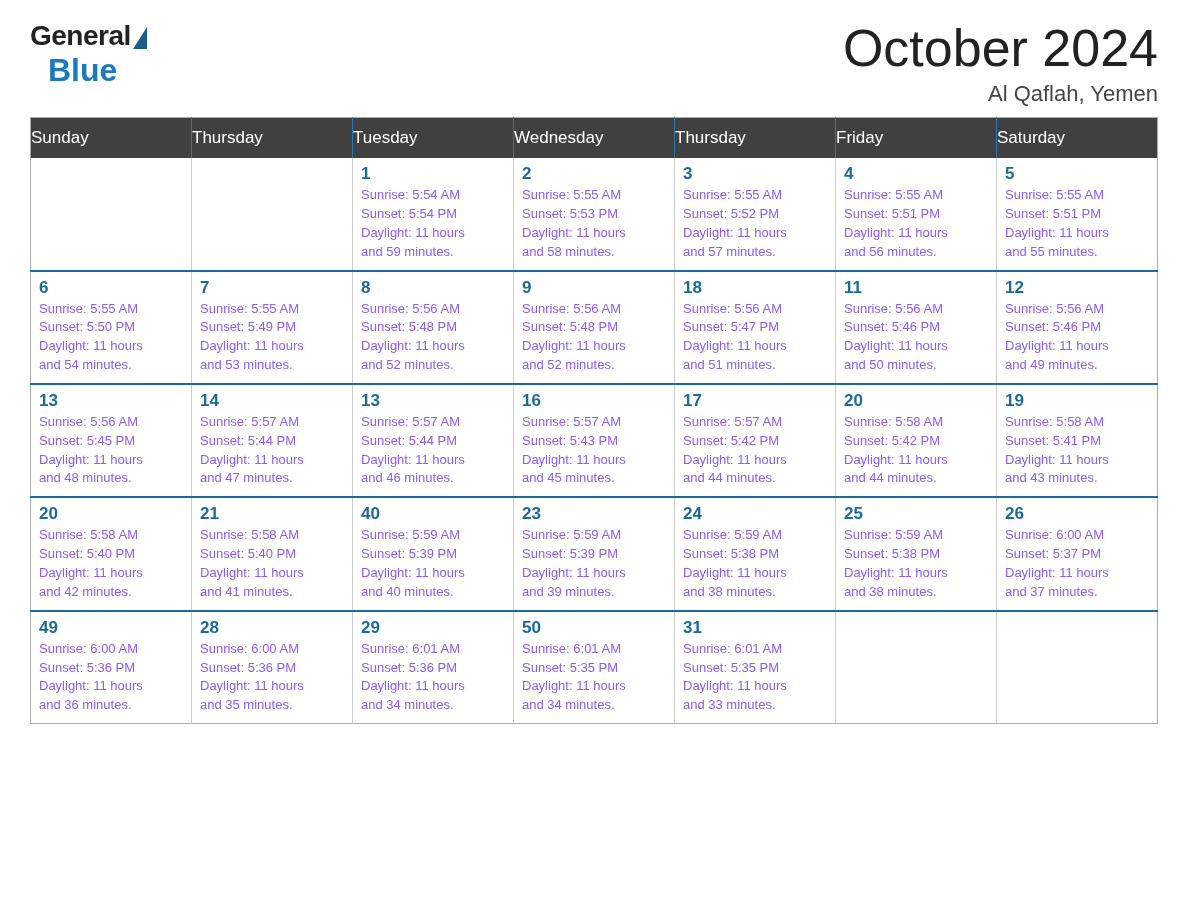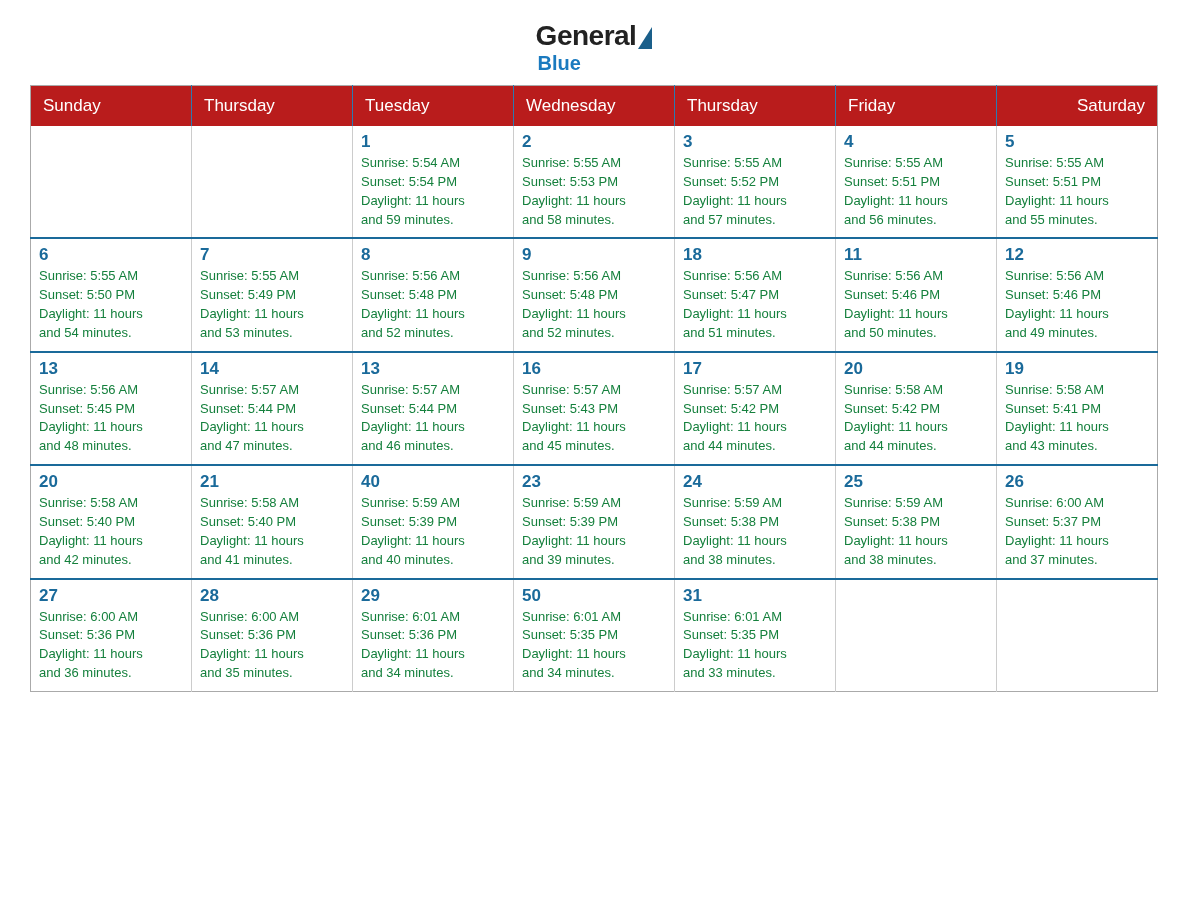--- a/index.html
+++ b/index.html
@@ -6,21 +6,21 @@
     body {
       font-family: Arial, sans-serif;
       background: #fff;
       color: #222;
       width: 1188px;
       min-height: 918px;
       padding: 20px 30px 30px 30px;
     }
     .header {
       display: flex;
-      justify-content: center;
+      justify-content: space-between;
       align-items: flex-start;
       margin-bottom: 10px;
     }
     .logo {
       display: flex;
       flex-direction: column;
       align-items: flex-start;
     }
     .logo-top {
       display: flex;
@@ -34,24 +34,24 @@
     }
     .logo-arrow {
       width: 0;
       height: 0;
       border-left: 14px solid transparent;
       border-bottom: 22px solid #1a5f8a;
       margin-left: 2px;
       margin-top: 4px;
     }
     .logo-blue {
-      font-size: 20px;
+      font-size: 32px;
       font-weight: bold;
       color: #1a7abf;
-      margin-left: 2px;
+      margin-left: 18px;
     }
     .title-section {
       text-align: right;
     }
     .main-title {
       font-size: 52px;
       font-weight: normal;
       color: #222;
       line-height: 1.1;
     }
@@ -60,68 +60,72 @@
       color: #444;
       margin-top: 4px;
     }
     .calendar {
       width: 100%;
       border-collapse: collapse;
       border: 1px solid #aaa;
       margin-top: 10px;
     }
     .calendar th {
-      background-color: #b91c1c;
+      background-color: #404040;
       color: #fff;
-      padding: 10px 12px;
+      padding: 10px 0;
       text-align: left;
       font-size: 17px;
       font-weight: normal;
       border-right: 1px solid #2a7ab0;
     }
-    .calendar th:last-child { border-right: none; text-align: right; }
+    .calendar th:last-child { border-right: none; }
     .calendar td {
       vertical-align: top;
       padding: 6px 8px 8px 8px;
       border-right: 1px solid #ccc;
       border-bottom: 1px solid #ccc;
       width: 14.28%;
       min-height: 90px;
     }
     .calendar td:last-child { border-right: none; }
     .calendar tr:last-child td { border-bottom: none; }
     .day-number {
       font-size: 17px;
       color: #1a6a9a;
       font-weight: bold;
       display: block;
       margin-bottom: 2px;
     }
     .day-info {
       font-size: 13px;
-      color: #15803d;
+      color: #8b5cf6;
       line-height: 1.45;
     }
     .empty-cell {
       background: #fff;
     }
     .row-separator td {
       border-top: 2px solid #1a6a9a;
     }
   </style>
 </head>
 <body>
 
 <div class="header">
   <div class="logo">
     <div class="logo-top">
       <span class="logo-general">General</span>
       <div class="logo-arrow"></div>
     </div>
     <span class="logo-blue">Blue</span>
+  </div>
+  <div class="title-section">
+    <div class="main-title">October 2024</div>
+    <div class="subtitle">Al Qaflah, Yemen</div>
   </div>
 </div>
 
 <table class="calendar">
   <thead>
     <tr>
     <th>Sunday</th>
         <th>Thursday</th>
         <th>Tuesday</th>
         <th>Wednesday</th>
@@ -318,21 +322,21 @@
         <td>
           <span class="day-number">26</span>
           <div class="day-info" style="white-space: pre-line;">Sunrise: 6:00 AM
 Sunset: 5:37 PM
 Daylight: 11 hours
 and 37 minutes.</div>
         </td>
       </tr>
       <tr class="row-separator">
         <td>
-          <span class="day-number">27</span>
+          <span class="day-number">49</span>
           <div class="day-info" style="white-space: pre-line;">Sunrise: 6:00 AM
 Sunset: 5:36 PM
 Daylight: 11 hours
 and 36 minutes.</div>
         </td>
         <td>
           <span class="day-number">28</span>
           <div class="day-info" style="white-space: pre-line;">Sunrise: 6:00 AM
 Sunset: 5:36 PM
 Daylight: 11 hours

